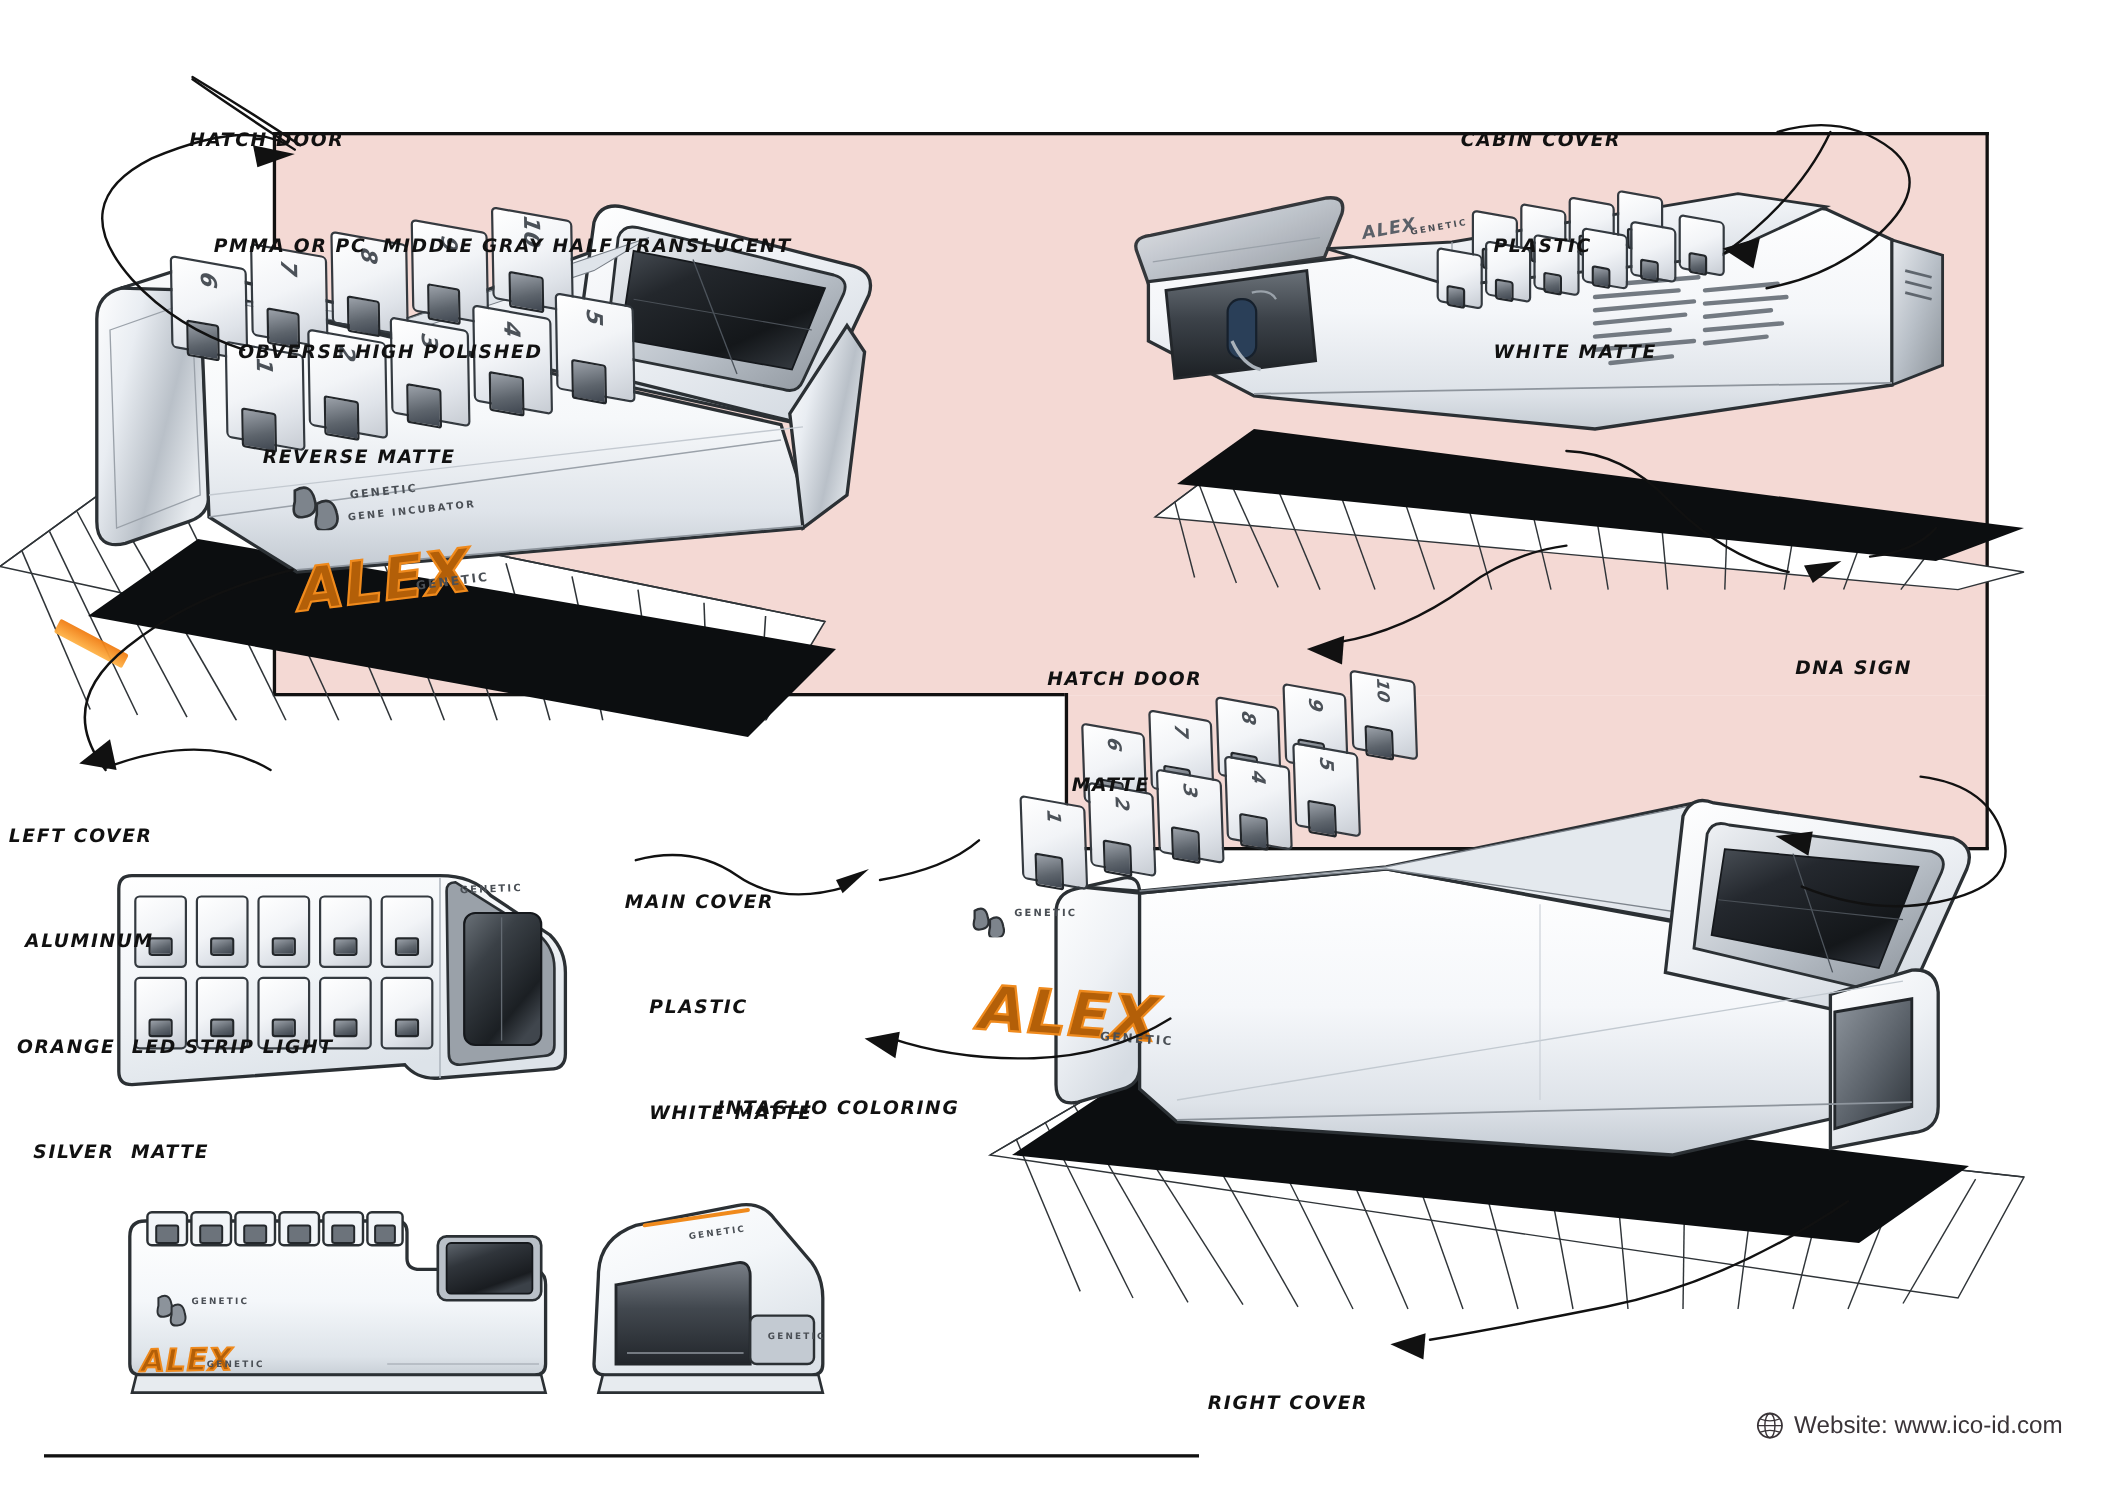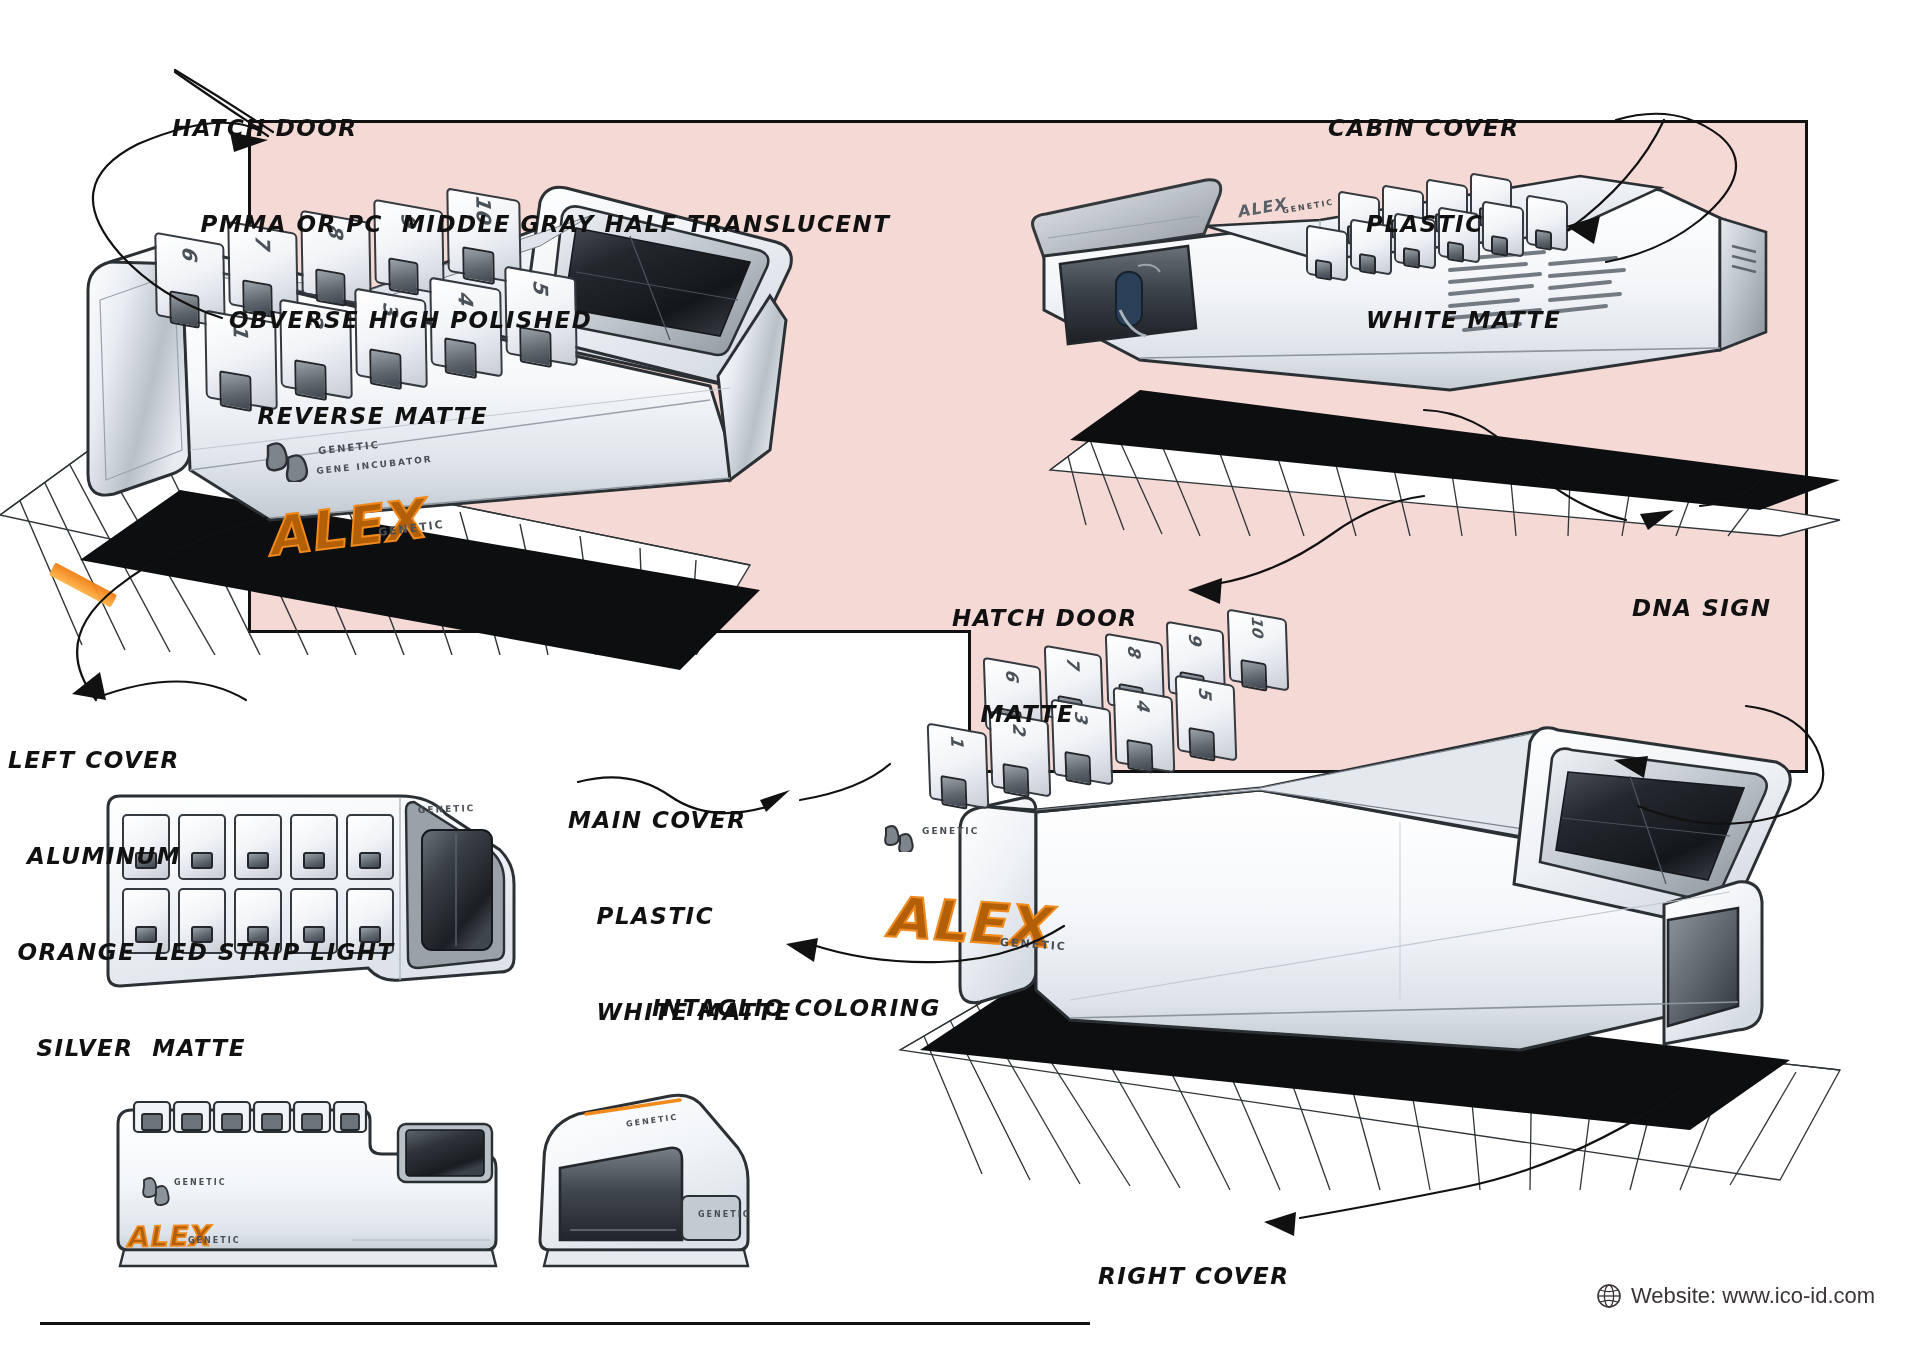--- a/index.html
+++ b/index.html
@@ -13,21 +13,21 @@
   .rule-line { position:absolute; background:#111; }
 
   
   .anno {
     position:absolute;
     font-family:"DejaVu Sans", sans-serif;
     font-style:italic;
     font-weight:700;
     color:#111;
     letter-spacing:1.5px;
-    font-size:23px;
+    font-size:17px;
     line-height:32px;
     white-space:pre;
     text-transform:uppercase;
   }
   .anno .l { display:block; white-space:pre; }
 
   
   #leaders { position:absolute; left:0; top:0; width:1920px; height:1357px; pointer-events:none; }
 
   

